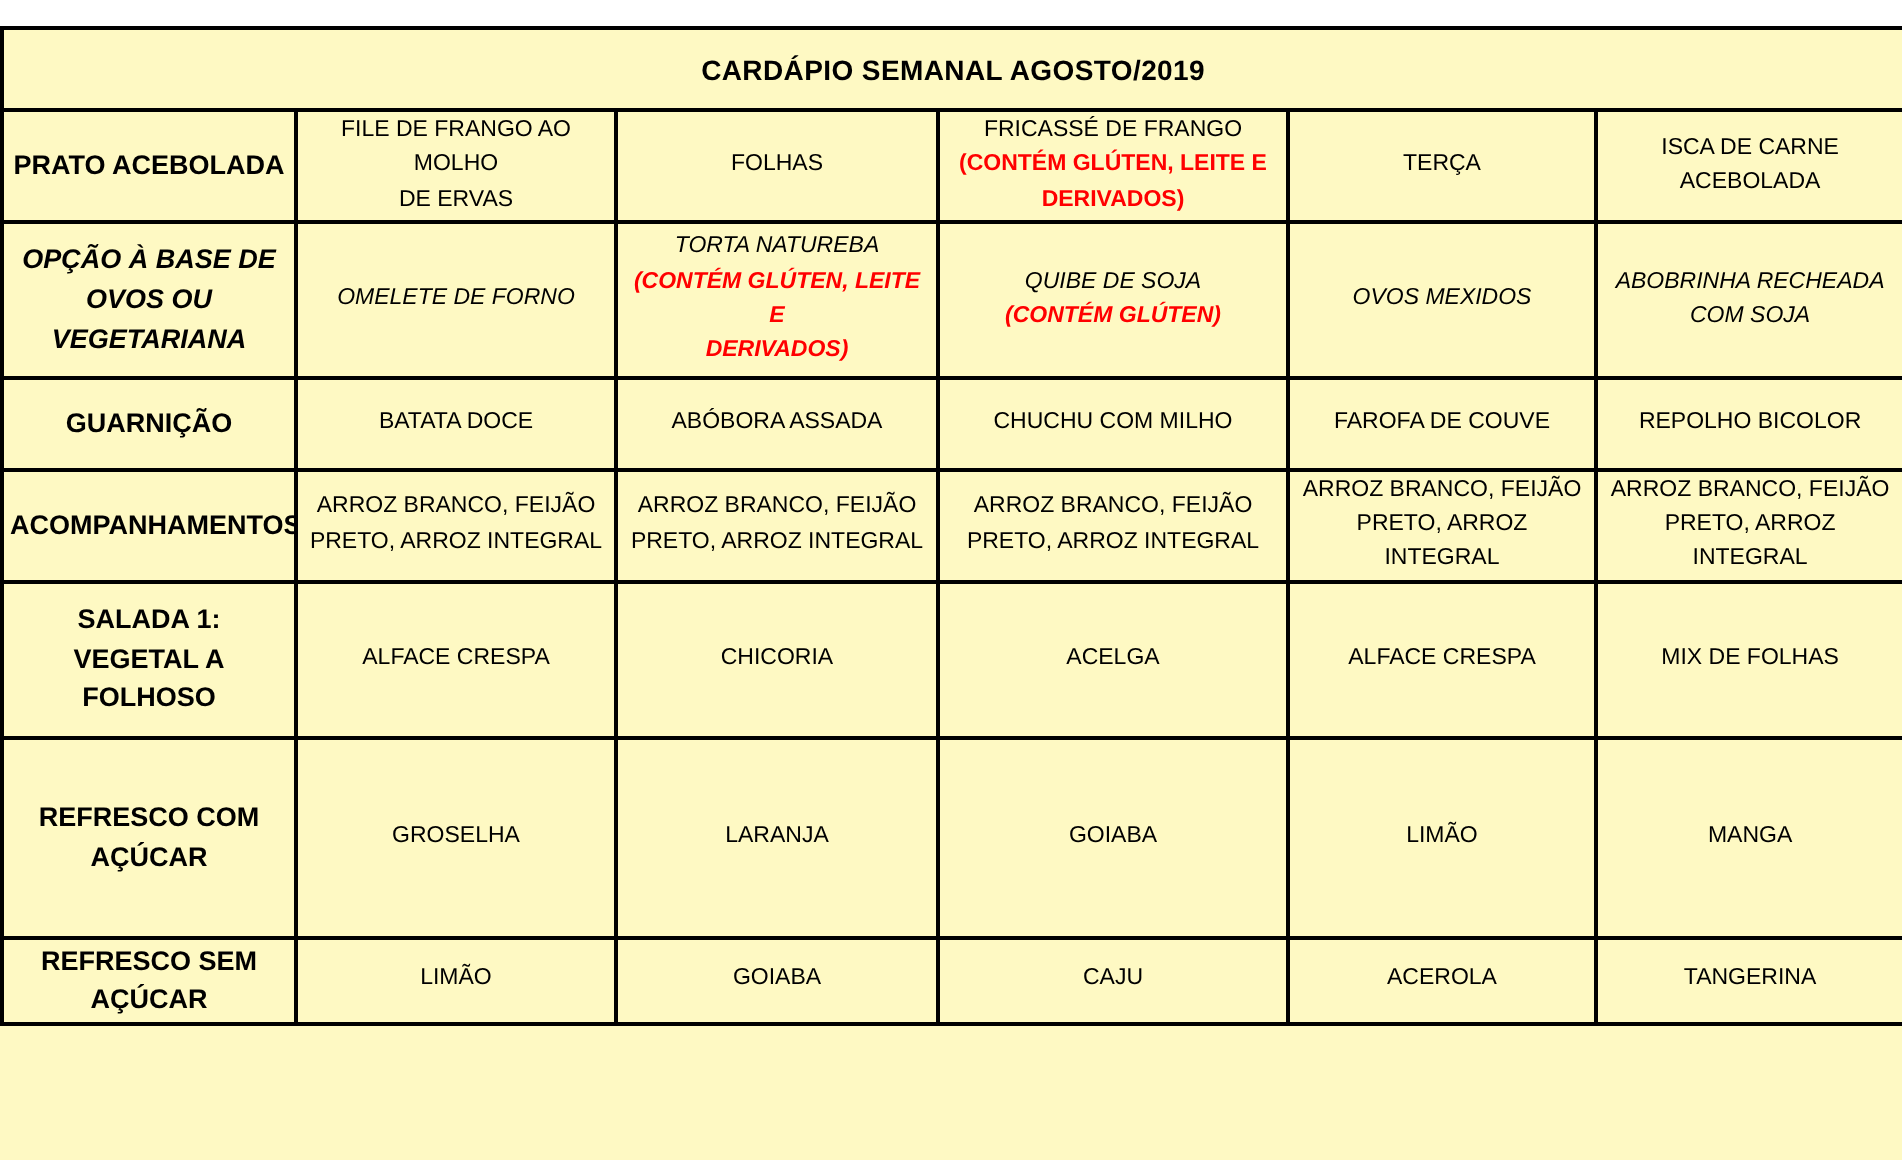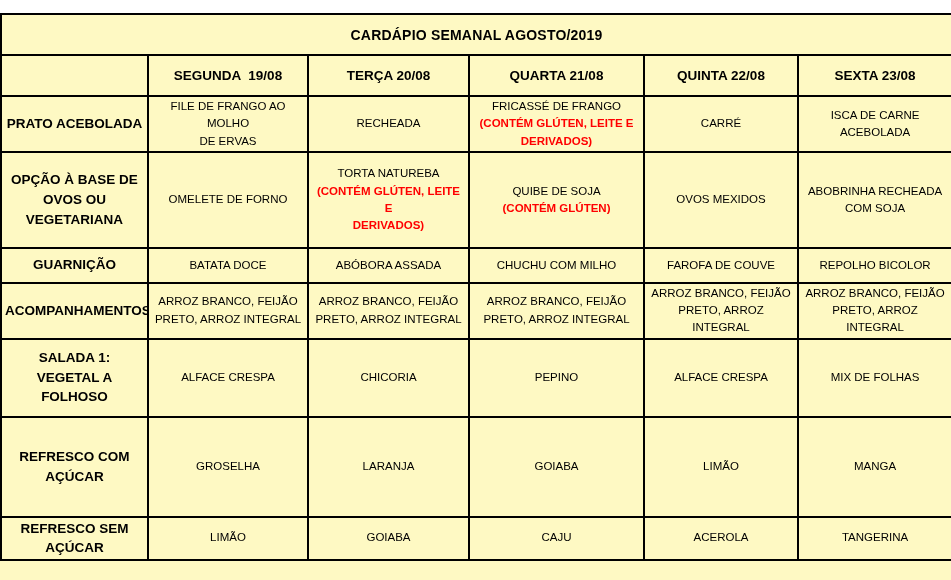--- a/index.html
+++ b/index.html
@@ -53,22 +53,22 @@
   }
   td.cell .allergen {
     display: block;
     color: var(--allergen, #f00);
     font-weight: bold;
     white-space: pre-line;
     text-align: center;
   }
   
   tbody tr:nth-child(1) { height: 53px; }
-  tbody tr:nth-child(2) { height: 96px; }
-  tbody tr:nth-child(3) { height: 35px; }
+  tbody tr:nth-child(2) { height: 78px; font-style: italic; }
+  tbody tr:nth-child(3) { height: 46px; }
   tbody tr:nth-child(4) { height: 51px; }
   tbody tr:nth-child(5) { height: 78px; }
   tbody tr:nth-child(6) { height: 100px; }
   tbody tr:nth-child(7) { height: 41px; }
   tbody tr:nth-child(8) { height: 43px; }
 </style>
 </head>
 <body>
 
 <div class="page">
@@ -78,38 +78,30 @@
       <col style="width:160px">
       <col style="width:161px">
       <col style="width:175px">
       <col style="width:154px">
       <col style="width:154px">
     </colgroup>
     <thead>
       <tr class="title-row">
         <th colspan="6">CARDÁPIO SEMANAL AGOSTO/2019</th>
       </tr>
-      <tr class="header-row">
-        <th></th>
-        <th>SEGUNDA &nbsp;19/08</th>
-        <th>TERÇA 20/08</th>
-        <th>QUARTA 21/08</th>
-        <th>QUINTA 22/08</th>
-        <th>SEXTA 23/08</th>
-      </tr>
     </thead>
     <tbody id="menu-body">
         <tr>
           <th class="row-label">PRATO ACEBOLADA</th>
           <td class="cell"><span>FILE DE FRANGO AO MOLHO
 DE ERVAS</span></td>
-          <td class="cell"><span>RECHEADA</span></td>
+          <td class="cell"><span>FOLHAS</span></td>
           <td class="cell"><span>FRICASSÉ DE FRANGO</span><span class="allergen">(CONTÉM GLÚTEN, LEITE E
 DERIVADOS)</span></td>
-          <td class="cell"><span>CARRÉ</span></td>
+          <td class="cell"><span>TERÇA</span></td>
           <td class="cell"><span>ISCA DE CARNE ACEBOLADA</span></td>
         </tr>
         <tr>
           <th class="row-label">OPÇÃO À BASE DE
 OVOS OU
 VEGETARIANA</th>
           <td class="cell"><span>OMELETE DE FORNO</span></td>
           <td class="cell"><span>TORTA NATUREBA</span><span class="allergen">(CONTÉM GLÚTEN, LEITE E
 DERIVADOS)</span></td>
           <td class="cell"><span>QUIBE DE SOJA</span><span class="allergen">(CONTÉM GLÚTEN)</span></td>
@@ -136,21 +128,21 @@
           <td class="cell"><span>ARROZ BRANCO, FEIJÃO
 PRETO, ARROZ INTEGRAL</span></td>
           <td class="cell"><span>ARROZ BRANCO, FEIJÃO
 PRETO, ARROZ INTEGRAL</span></td>
         </tr>
         <tr>
           <th class="row-label">SALADA 1:
 VEGETAL A FOLHOSO</th>
           <td class="cell"><span>ALFACE CRESPA</span></td>
           <td class="cell"><span>CHICORIA</span></td>
-          <td class="cell"><span>PEPINO</span></td>
+          <td class="cell"><span>ACELGA</span></td>
           <td class="cell"><span>ALFACE CRESPA</span></td>
           <td class="cell"><span>MIX DE FOLHAS</span></td>
         </tr>
         <tr>
           <th class="row-label">REFRESCO COM
 AÇÚCAR</th>
           <td class="cell"><span>GROSELHA</span></td>
           <td class="cell"><span>LARANJA</span></td>
           <td class="cell"><span>GOIABA</span></td>
           <td class="cell"><span>LIMÃO</span></td>

